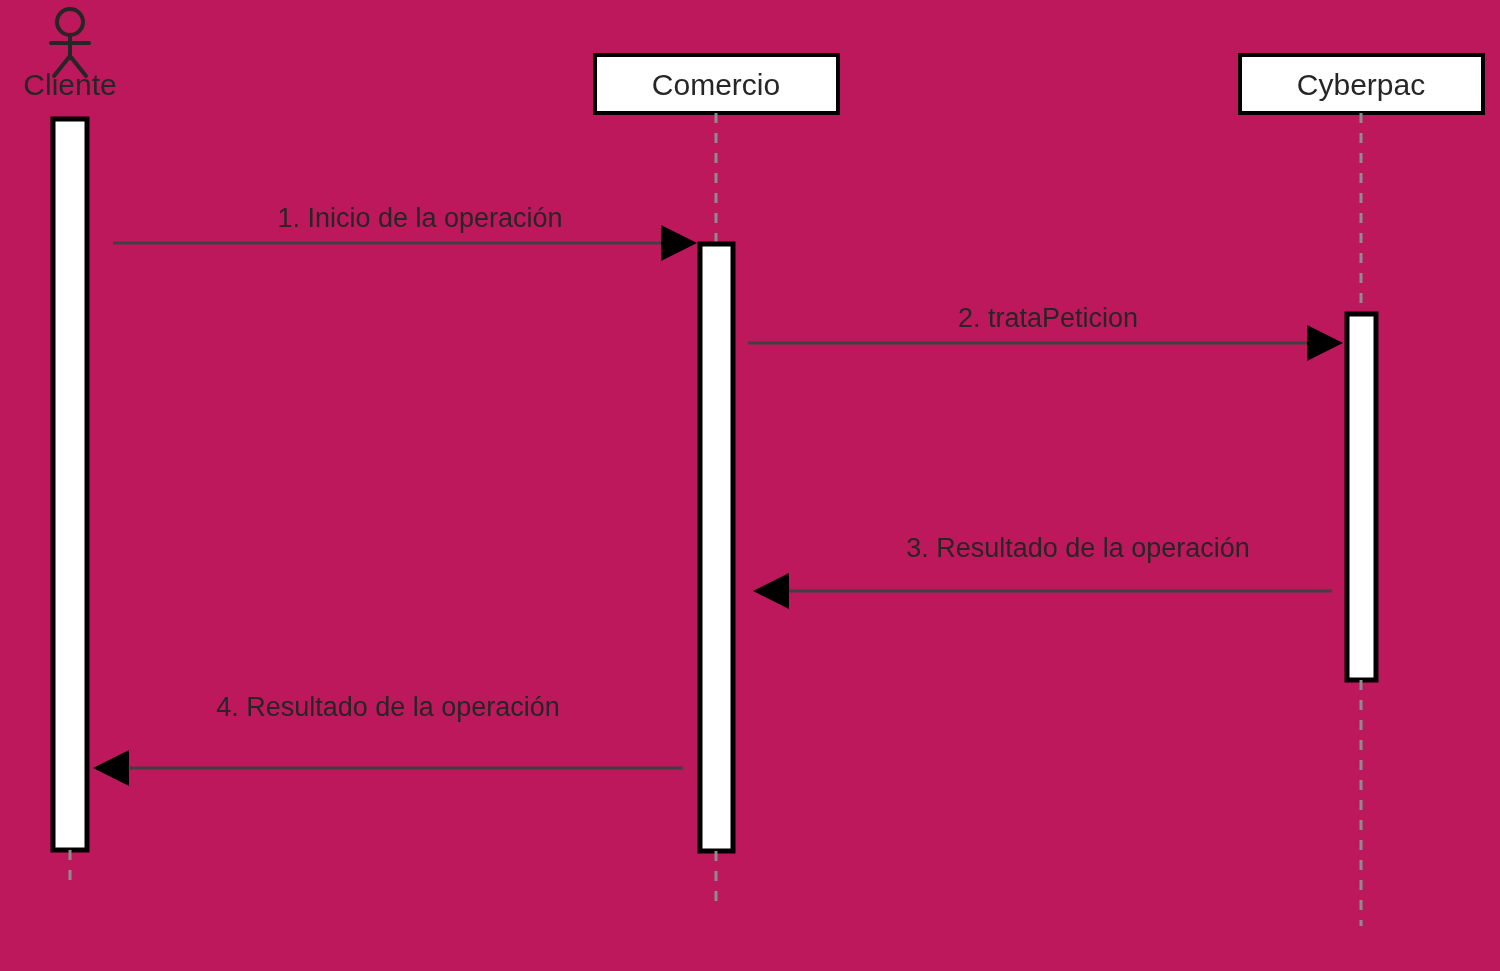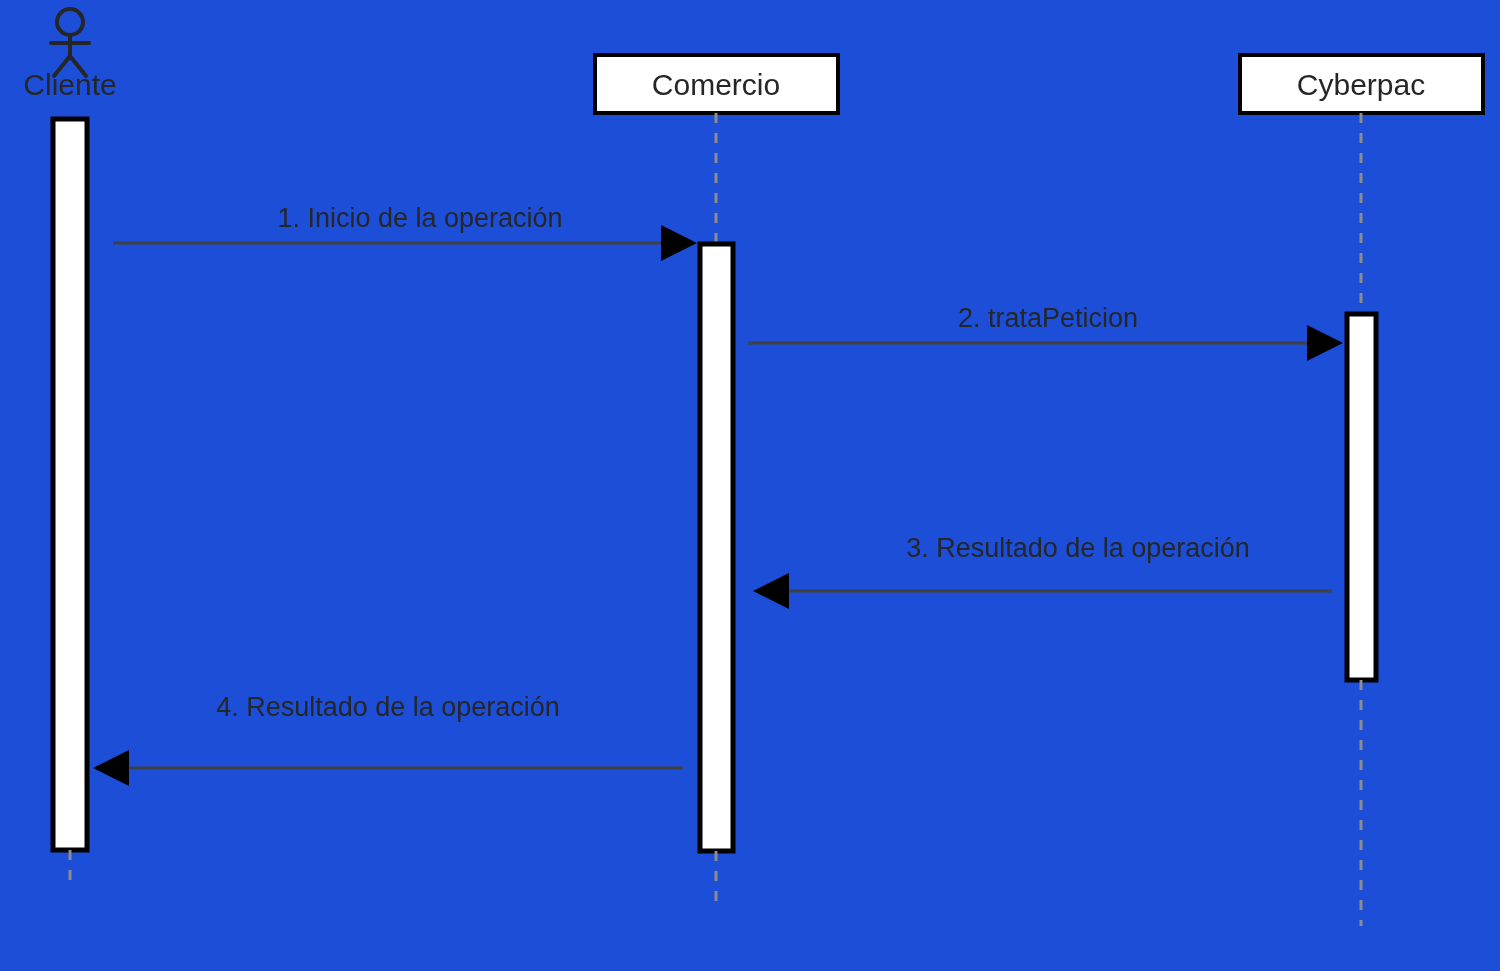--- a/index.html
+++ b/index.html
@@ -7,21 +7,21 @@
     padding: 0;
     background: #ffffff;
   }
   body {
     font-family: "Liberation Sans", sans-serif;
   }
   #canvas {
     position: relative;
     width: 1500px;
     height: 971px;
-    background: #1d4ed8;
+    background: #be185d;
     overflow: hidden;
   }
   #diagram-svg {
     position: absolute;
     left: 0;
     top: 0;
   }
   .lifeline-label {
     font-family: "Liberation Sans", sans-serif;
     font-size: 30px;

